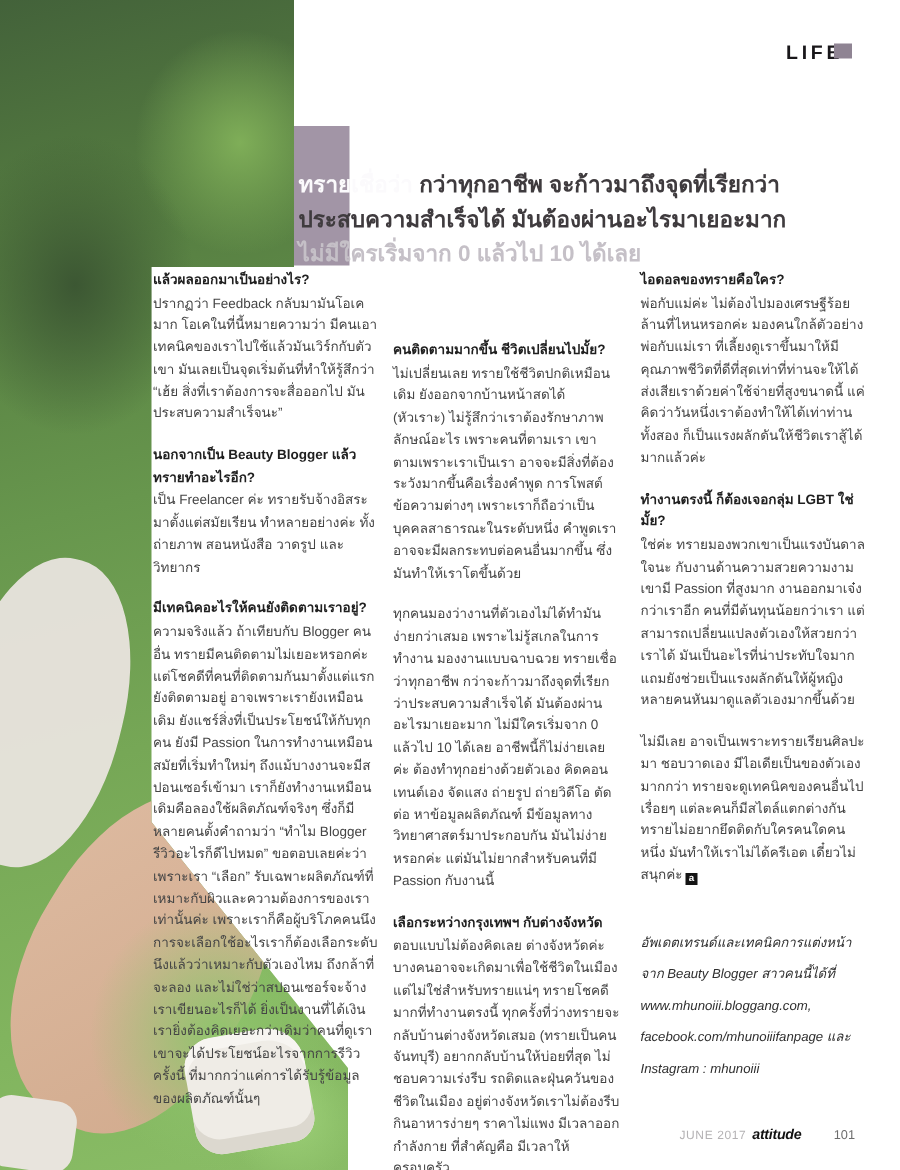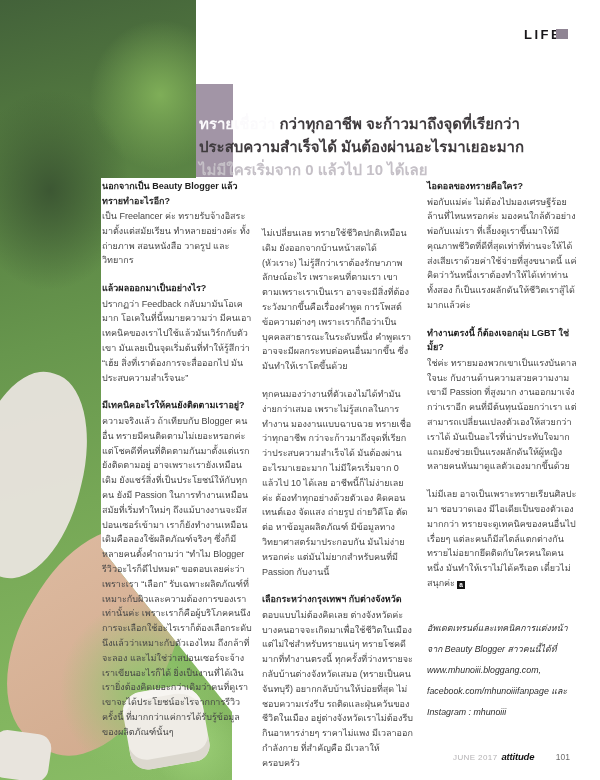--- a/index.html
+++ b/index.html
@@ -84,35 +84,36 @@
 
   <div class="quote-bar"></div>
   <div class="pull-quote">
     <div><span class="on-bar">ทรายเชื่อว่า</span><span class="dark"> กว่าทุกอาชีพ จะก้าวมาถึงจุดที่เรียกว่า</span></div>
     <div class="dark">ประสบความสำเร็จได้ มันต้องผ่านอะไรมาเยอะมาก</div>
     <div class="light">ไม่มีใครเริ่มจาก 0 แล้วไป 10 ได้เลย</div>
   </div>
 
   <div class="col col-1">
     <div class="qa-block">
+      <h3>แล้วผลออกมาเป็นอย่างไร?</h3>
+      <p>ปรากฏว่า Feedback กลับมามันโอเคมาก โอเคในที่นี้หมายความว่า มีคนเอาเทคนิคของเราไปใช้แล้วมันเวิร์กกับตัวเขา มันเลยเป็นจุดเริ่มต้นที่ทำให้รู้สึกว่า “เฮ้ย สิ่งที่เราต้องการจะสื่อออกไป มันประสบความสำเร็จนะ”</p>
+    </div>
+    <div class="qa-block">
       <h3>นอกจากเป็น Beauty Blogger แล้ว ทรายทำอะไรอีก?</h3>
       <p>เป็น Freelancer ค่ะ ทรายรับจ้างอิสระมาตั้งแต่สมัยเรียน ทำหลายอย่างค่ะ ทั้งถ่ายภาพ สอนหนังสือ วาดรูป และวิทยากร</p>
-    </div>
-    <div class="qa-block">
-      <h3>แล้วผลออกมาเป็นอย่างไร?</h3>
-      <p>ปรากฏว่า Feedback กลับมามันโอเคมาก โอเคในที่นี้หมายความว่า มีคนเอาเทคนิคของเราไปใช้แล้วมันเวิร์กกับตัวเขา มันเลยเป็นจุดเริ่มต้นที่ทำให้รู้สึกว่า “เฮ้ย สิ่งที่เราต้องการจะสื่อออกไป มันประสบความสำเร็จนะ”</p>
     </div>
     <div class="qa-block">
       <h3>มีเทคนิคอะไรให้คนยังติดตามเราอยู่?</h3>
       <p>ความจริงแล้ว ถ้าเทียบกับ Blogger คนอื่น ทรายมีคนติดตามไม่เยอะหรอกค่ะ แต่โชคดีที่คนที่ติดตามกันมาตั้งแต่แรกยังติดตามอยู่ อาจเพราะเรายังเหมือนเดิม ยังแชร์สิ่งที่เป็นประโยชน์ให้กับทุกคน ยังมี Passion ในการทำงานเหมือนสมัยที่เริ่มทำใหม่ๆ ถึงแม้บางงานจะมีสปอนเซอร์เข้ามา เราก็ยังทำงานเหมือนเดิมคือลองใช้ผลิตภัณฑ์จริงๆ ซึ่งก็มีหลายคนตั้งคำถามว่า “ทำไม Blogger รีวิวอะไรก็ดีไปหมด” ขอตอบเลยค่ะว่า เพราะเรา “เลือก” รับเฉพาะผลิตภัณฑ์ที่เหมาะกับผิวและความต้องการของเราเท่านั้นค่ะ เพราะเราก็คือผู้บริโภคคนนึงการจะเลือกใช้อะไรเราก็ต้องเลือกระดับนึงแล้วว่าเหมาะกับตัวเองไหม ถึงกล้าที่จะลอง และไม่ใช่ว่าสปอนเซอร์จะจ้างเราเขียนอะไรก็ได้ ยิ่งเป็นงานที่ได้เงินเรายิ่งต้องคิดเยอะกว่าเดิมว่าคนที่ดูเรา เขาจะได้ประโยชน์อะไรจากการรีวิวครั้งนี้ ที่มากกว่าแค่การได้รับรู้ข้อมูลของผลิตภัณฑ์นั้นๆ</p>
     </div>
   </div>
 
   <div class="col col-2">
     <div class="qa-block">
+      <h3>คนติดตามมากขึ้น ชีวิตเปลี่ยนไปมั้ย?</h3>
       <p>ไม่เปลี่ยนเลย ทรายใช้ชีวิตปกติเหมือนเดิม ยังออกจากบ้านหน้าสดได้ (หัวเราะ) ไม่รู้สึกว่าเราต้องรักษาภาพลักษณ์อะไร เพราะคนที่ตามเรา เขาตามเพราะเราเป็นเรา อาจจะมีสิ่งที่ต้องระวังมากขึ้นคือเรื่องคำพูด การโพสต์ข้อความต่างๆ เพราะเราก็ถือว่าเป็นบุคคลสาธารณะในระดับหนึ่ง คำพูดเราอาจจะมีผลกระทบต่อคนอื่นมากขึ้น ซึ่งมันทำให้เราโตขึ้นด้วย</p>
     </div>
     <div class="qa-block">
       <p>ทุกคนมองว่างานที่ตัวเองไม่ได้ทำมันง่ายกว่าเสมอ เพราะไม่รู้สเกลในการทำงาน มองงานแบบฉาบฉวย ทรายเชื่อว่าทุกอาชีพ กว่าจะก้าวมาถึงจุดที่เรียกว่าประสบความสำเร็จได้ มันต้องผ่านอะไรมาเยอะมาก ไม่มีใครเริ่มจาก 0 แล้วไป 10 ได้เลย อาชีพนี้ก็ไม่ง่ายเลยค่ะ ต้องทำทุกอย่างด้วยตัวเอง คิดคอนเทนต์เอง จัดแสง ถ่ายรูป ถ่ายวิดีโอ ตัดต่อ หาข้อมูลผลิตภัณฑ์ มีข้อมูลทางวิทยาศาสตร์มาประกอบกัน มันไม่ง่ายหรอกค่ะ แต่มันไม่ยากสำหรับคนที่มี Passion กับงานนี้</p>
     </div>
     <div class="qa-block">
       <h3>เลือกระหว่างกรุงเทพฯ กับต่างจังหวัด</h3>
       <p>ตอบแบบไม่ต้องคิดเลย ต่างจังหวัดค่ะ บางคนอาจจะเกิดมาเพื่อใช้ชีวิตในเมือง แต่ไม่ใช่สำหรับทรายแน่ๆ ทรายโชคดีมากที่ทำงานตรงนี้ ทุกครั้งที่ว่างทรายจะกลับบ้านต่างจังหวัดเสมอ (ทรายเป็นคนจันทบุรี) อยากกลับบ้านให้บ่อยที่สุด ไม่ชอบความเร่งรีบ รถติดและฝุ่นควันของชีวิตในเมือง อยู่ต่างจังหวัดเราไม่ต้องรีบ กินอาหารง่ายๆ ราคาไม่แพง มีเวลาออกกำลังกาย ที่สำคัญคือ มีเวลาให้ครอบครัว</p>
     </div>
   </div>

